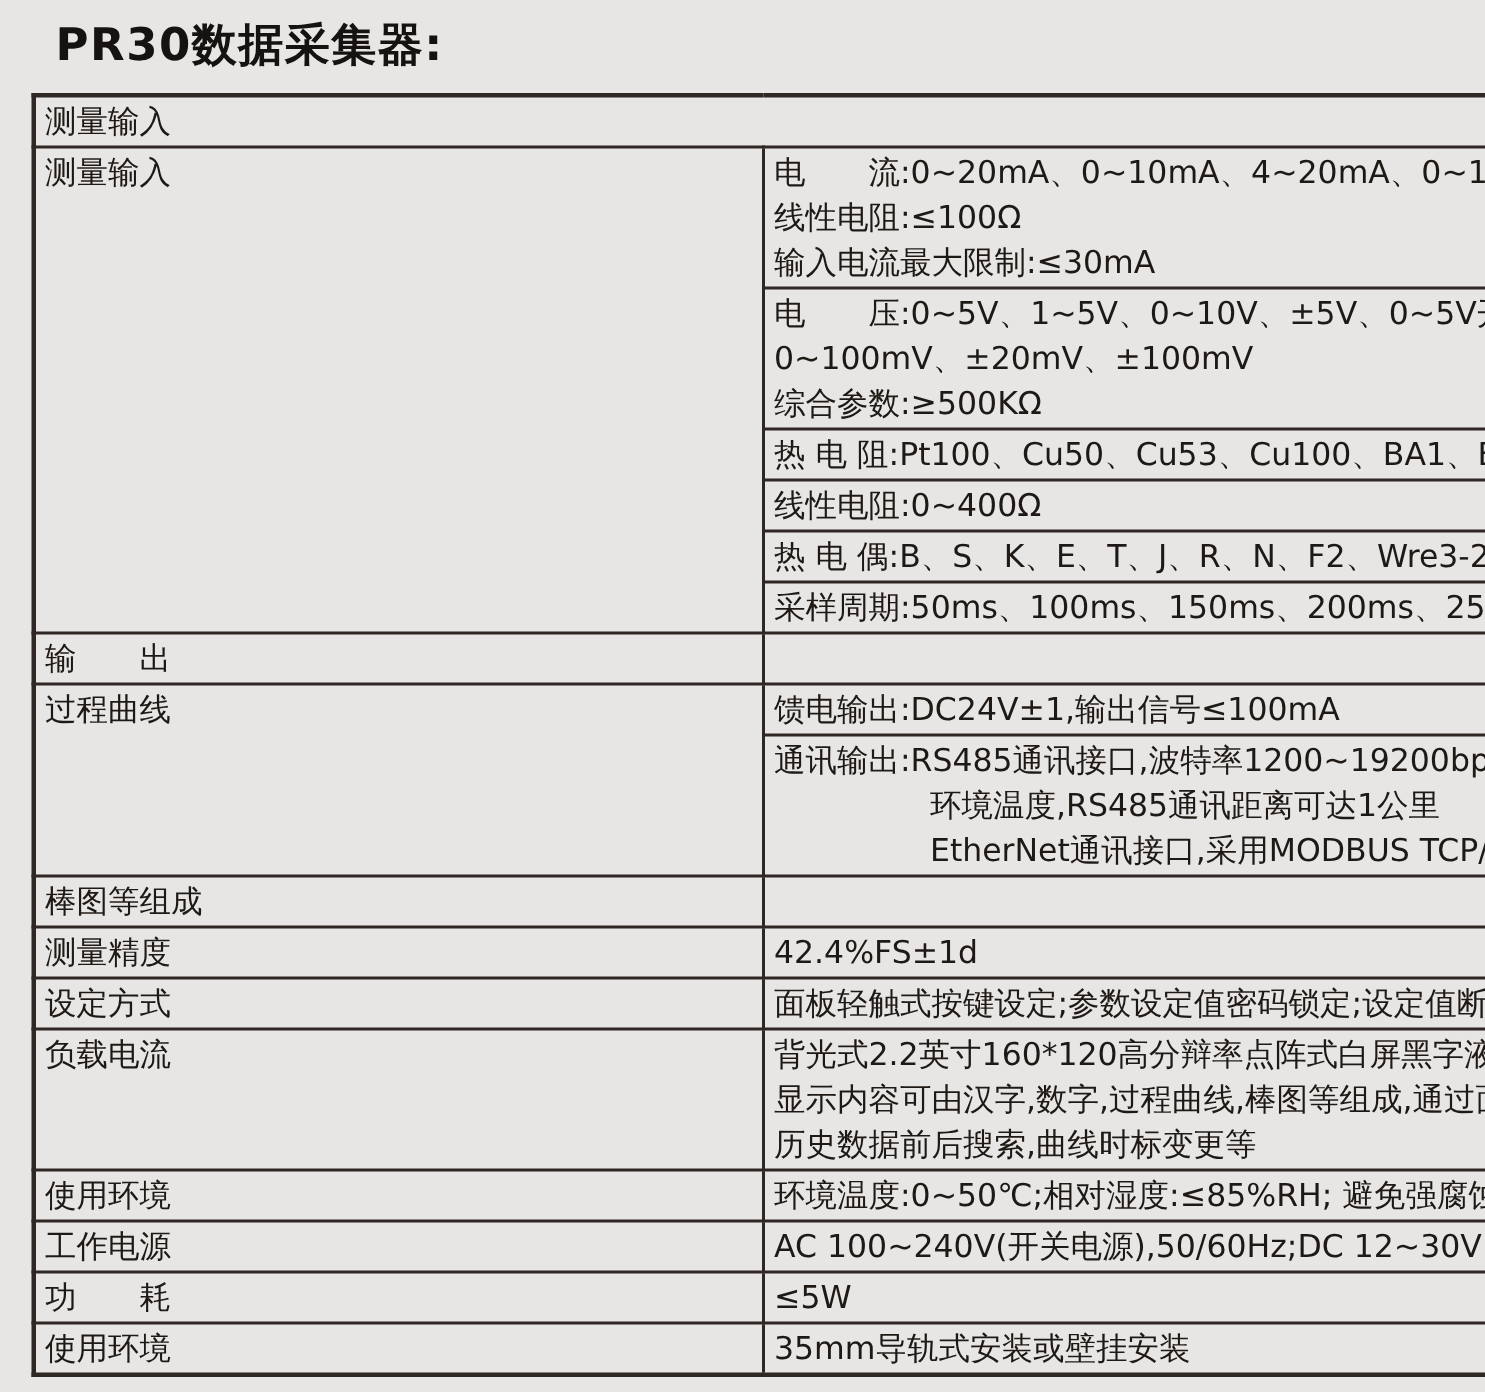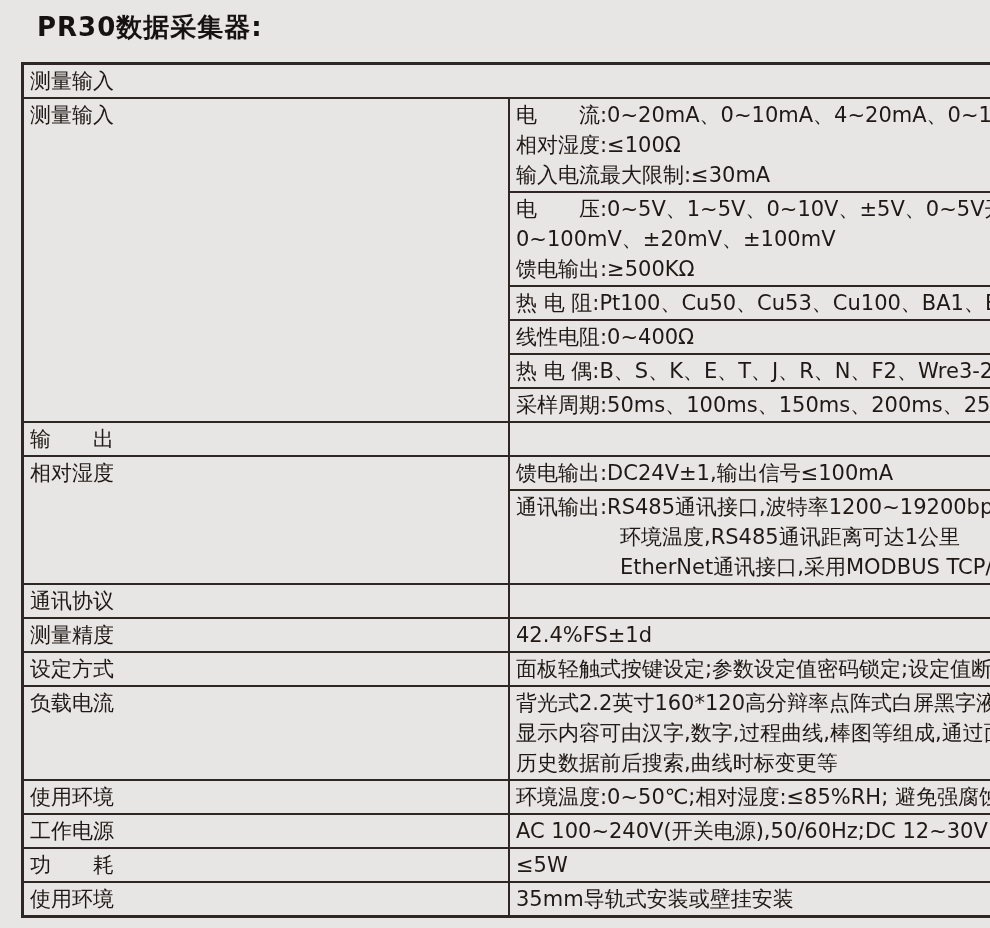--- a/index.html
+++ b/index.html
@@ -6,21 +6,21 @@
   html, body {
     width: 990px; height: 928px;
     background: #e8e6e5;
     font-family: "DejaVu Sans", "Liberation Sans", sans-serif;
     position: relative;
     overflow: hidden;
   }
   .page-title {
     position: absolute;
     left: 37px; top: 10px;
-    font-size: 26px;
+    font-size: 30px;
     font-weight: 600;
     color: #151210;
     letter-spacing: 1px;
     white-space: pre;
   }
   table.spec {
     position: absolute;
     left: 21px; top: 62px;
     width: 976px;
     border-collapse: collapse;
@@ -57,29 +57,29 @@
 
   <tbody>
       <tr>
     <td colspan="2" class="section">测量输入</td>
   </tr>
 
   <tr>
     <td rowspan="6" class="lbl">测量输入</td>
     <td class="val">
       <div class="cell-line">电　　流:0~20mA、0~10mA、4~20mA、0~10mA开方、4~20mA开方</div>
-      <div class="cell-line">相对湿度:≤100Ω</div>
+      <div class="cell-line">线性电阻:≤100Ω</div>
       <div class="cell-line">输入电流最大限制:≤30mA</div>
     </td>
   </tr>
   <tr>
     <td class="val">
       <div class="cell-line">电　　压:0~5V、1~5V、0~10V、±5V、0~5V开方、1~5V开方、0~20 mV、</div>
       <div class="cell-line">0~100mV、±20mV、±100mV</div>
-      <div class="cell-line">馈电输出:≥500KΩ</div>
+      <div class="cell-line">综合参数:≥500KΩ</div>
     </td>
   </tr>
   <tr>
     <td class="val">
       <div class="cell-line">热 电 阻:Pt100、Cu50、Cu53、Cu100、BA1、BA2</div>
     </td>
   </tr>
   <tr>
     <td class="val">
       <div class="cell-line">线性电阻:0~400Ω</div>
@@ -95,35 +95,35 @@
       <div class="cell-line">采样周期:50ms、100ms、150ms、200ms、250ms</div>
     </td>
   </tr>
 
   <tr>
     <td class="lbl">输　　出</td>
     <td class="val"></td>
   </tr>
 
   <tr>
-    <td rowspan="2" class="lbl">相对湿度</td>
+    <td rowspan="2" class="lbl">过程曲线</td>
     <td class="val">
       <div class="cell-line">馈电输出:DC24V±1,输出信号≤100mA</div>
     </td>
   </tr>
   <tr>
     <td class="val">
       <div class="cell-line">通讯输出:RS485通讯接口,波特率1200~19200bps可设置,采用标MODBUS RTU</div>
       <div class="cell-line indent">环境温度,RS485通讯距离可达1公里</div>
       <div class="cell-line indent">EtherNet通讯接口,采用MODBUS TCP/IP协议,通讯速率为10/100M自适应。</div>
     </td>
   </tr>
 
   <tr>
-    <td class="lbl">通讯协议</td>
+    <td class="lbl">棒图等组成</td>
     <td class="val"></td>
   </tr>
 
   <tr>
     <td class="lbl">测量精度</td>
     <td class="val">
       <div class="cell-line">42.4%FS±1d</div>
     </td>
   </tr>
 

